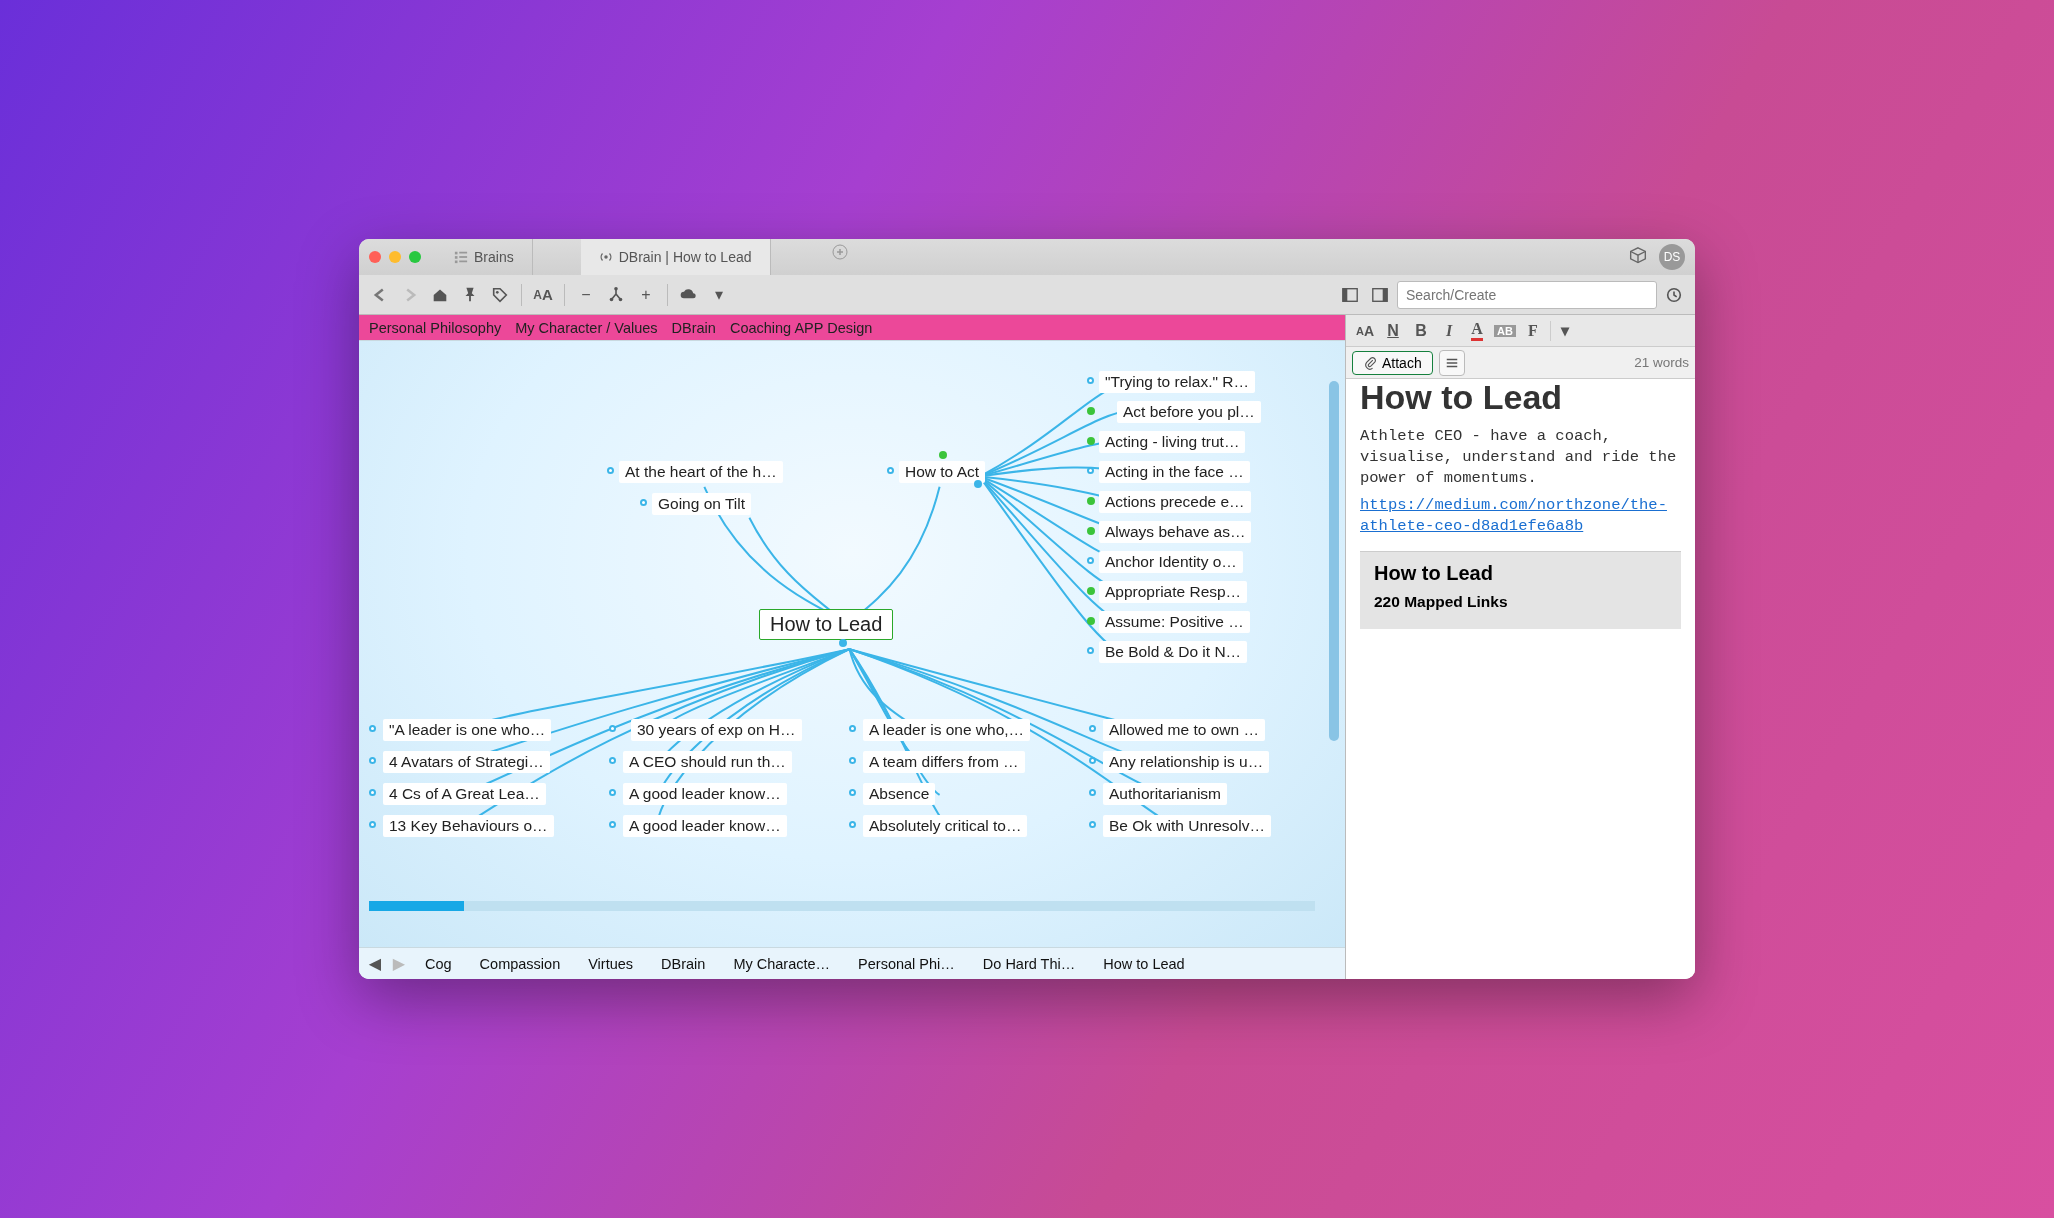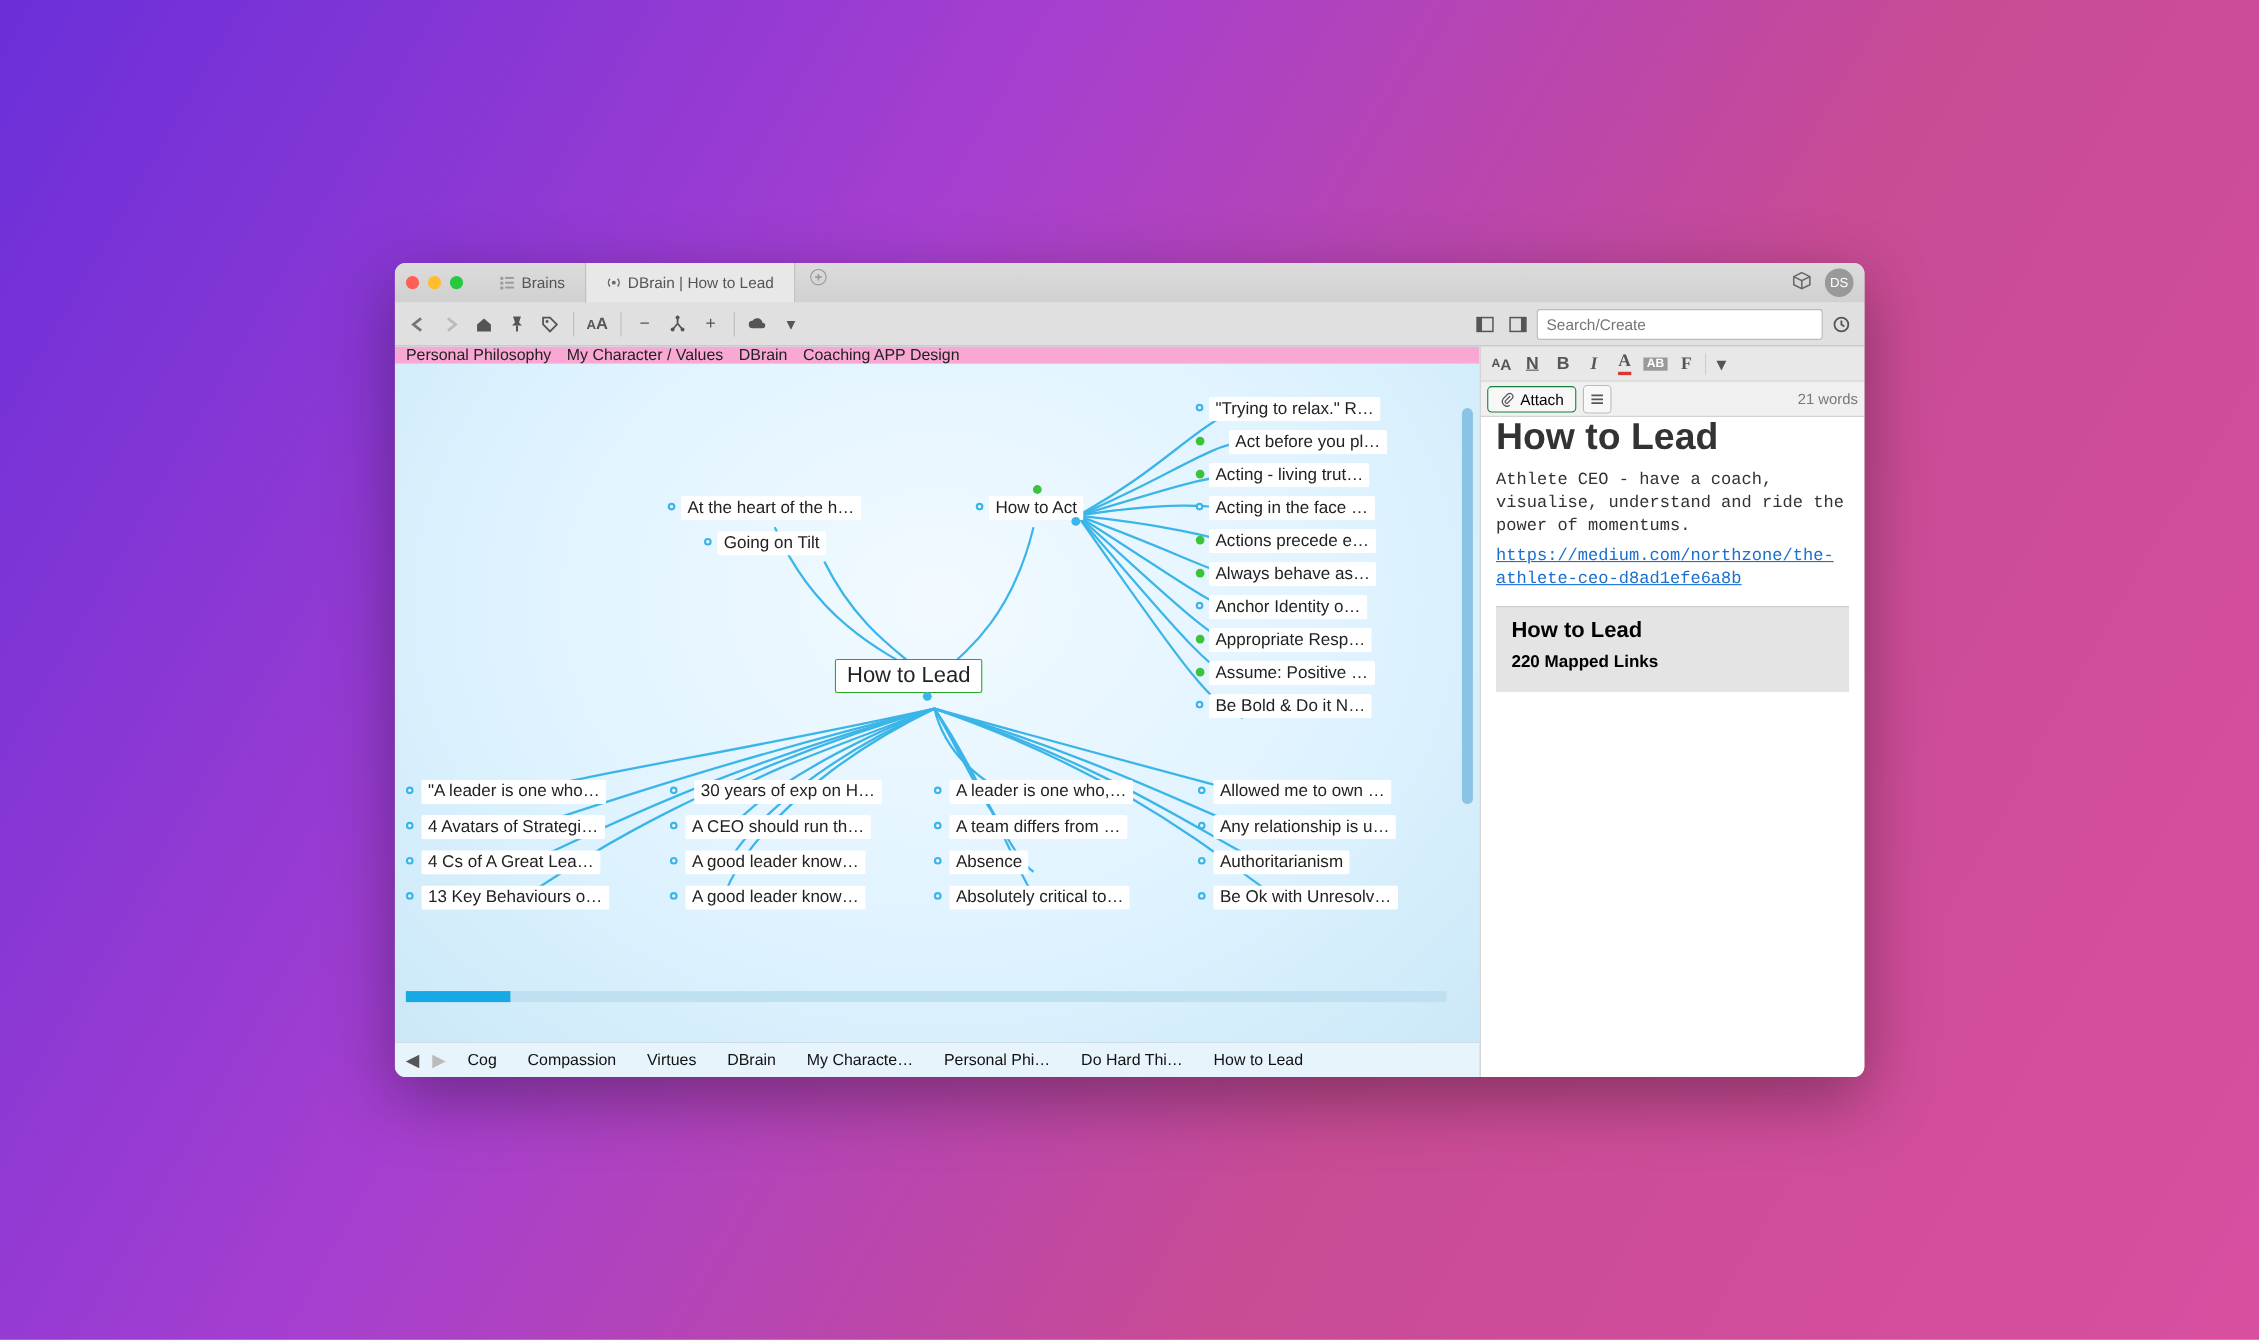--- a/index.html
+++ b/index.html
@@ -27,21 +27,21 @@
   background: linear-gradient(#dcdcdc, #d0d0d0);
   display: flex;
   align-items: center;
   padding: 0 10px;
 }
 .traffic { display: flex; gap: 8px; margin-right: 15px; }
 .traffic span { width: 12px; height: 12px; border-radius: 50%; }
 .tl-red { background: #ff5f57; }
 .tl-yellow { background: #febc2e; }
 .tl-green { background: #28c840; }
-.tabs { display: flex; align-items: stretch; height: 100%; flex: 1; }
+.tabs { display: flex; align-items: stretch; height: 100%; flex: 1; gap: 48px; }
 .tab {
   display: flex; align-items: center; gap: 6px;
   padding: 0 18px; border-right: 1px solid #bbb;
   color: #555; font-size: 14px; cursor: default;
   position: relative;
 }
 .tab.active { background: #e8e8e8; }
 .tab-icon { width: 14px; height: 14px; display: inline-flex; }
 .tab-add { width: 26px; height: 26px; border-radius: 50%; display:inline-flex; align-items:center; justify-content:center; margin-left:8px; color:#888; }
 .titlebar .right-icons { display:flex; gap:10px; align-items:center; margin-left:auto; }
@@ -61,21 +61,21 @@
 .search-box {
   width: 260px; height: 28px; background: #fff; border:1px solid #bbb;
   border-radius: 3px; padding: 0 8px; font-size: 14px;
   display:flex; align-items:center; color:#888;
 }
 .search-box input { border:none; outline:none; width:100%; font-size:14px; background:transparent; }
 
 .main { flex:1; display:flex; overflow:hidden; }
 .canvas-wrap { flex:1; display:flex; flex-direction:column; background:#dff3ff; position:relative; overflow:hidden; }
 .breadcrumbs {
-  height:16px; background:#f9a8d4; display:flex; align-items:center;
+  height:26px; background:#ec4899; display:flex; align-items:center;
   gap:14px; padding:0 10px; border-bottom:1px solid #c9d9e0;
 }
 .bc-item { font-size:14.5px; color:#222; }
 .plex {
   flex:1; position:relative;
   background: radial-gradient(ellipse at 50% 35%, #f2faff 0%, #dff3ff 55%, #cbe8f8 100%);
 }
 .node {
   position:absolute; background:#fff; border:1px solid transparent;
   border-radius:2px; padding:1px 5px; font-size:15.5px; color:#222;

